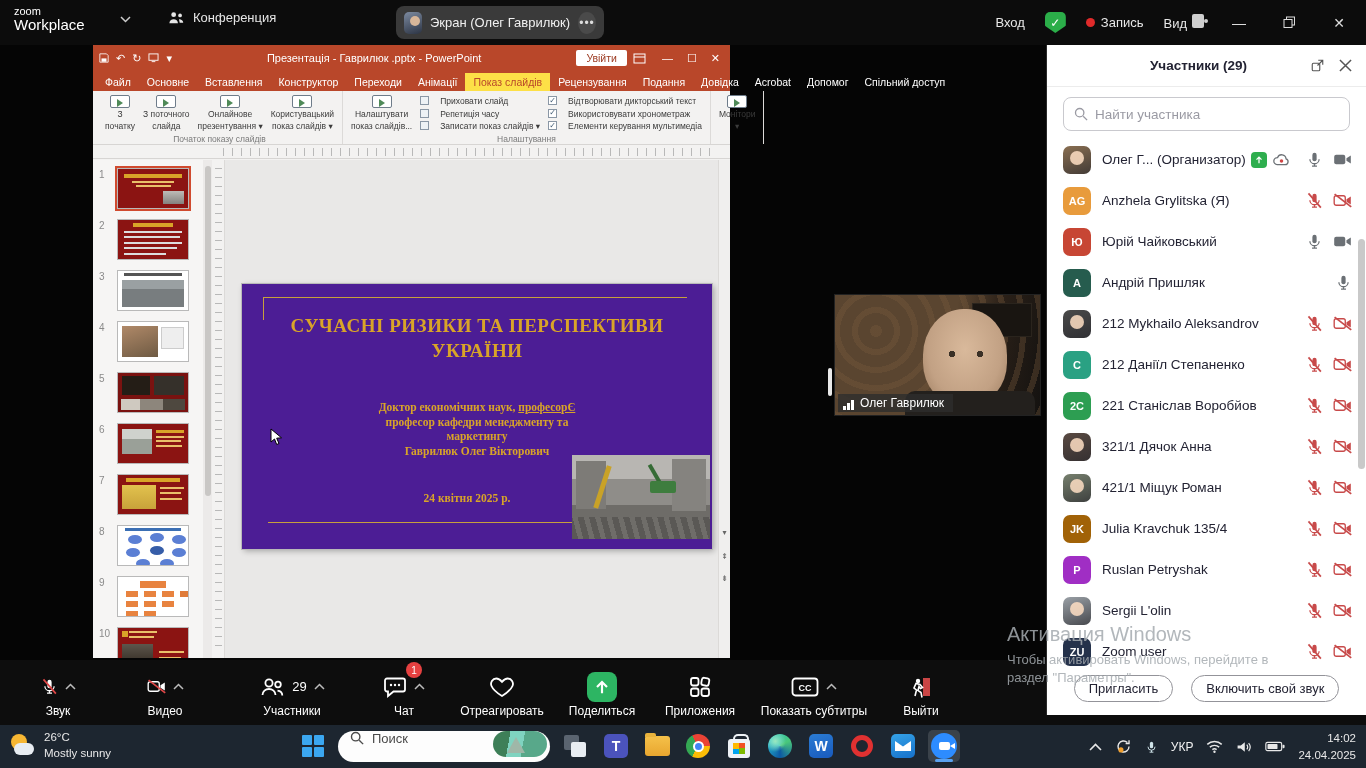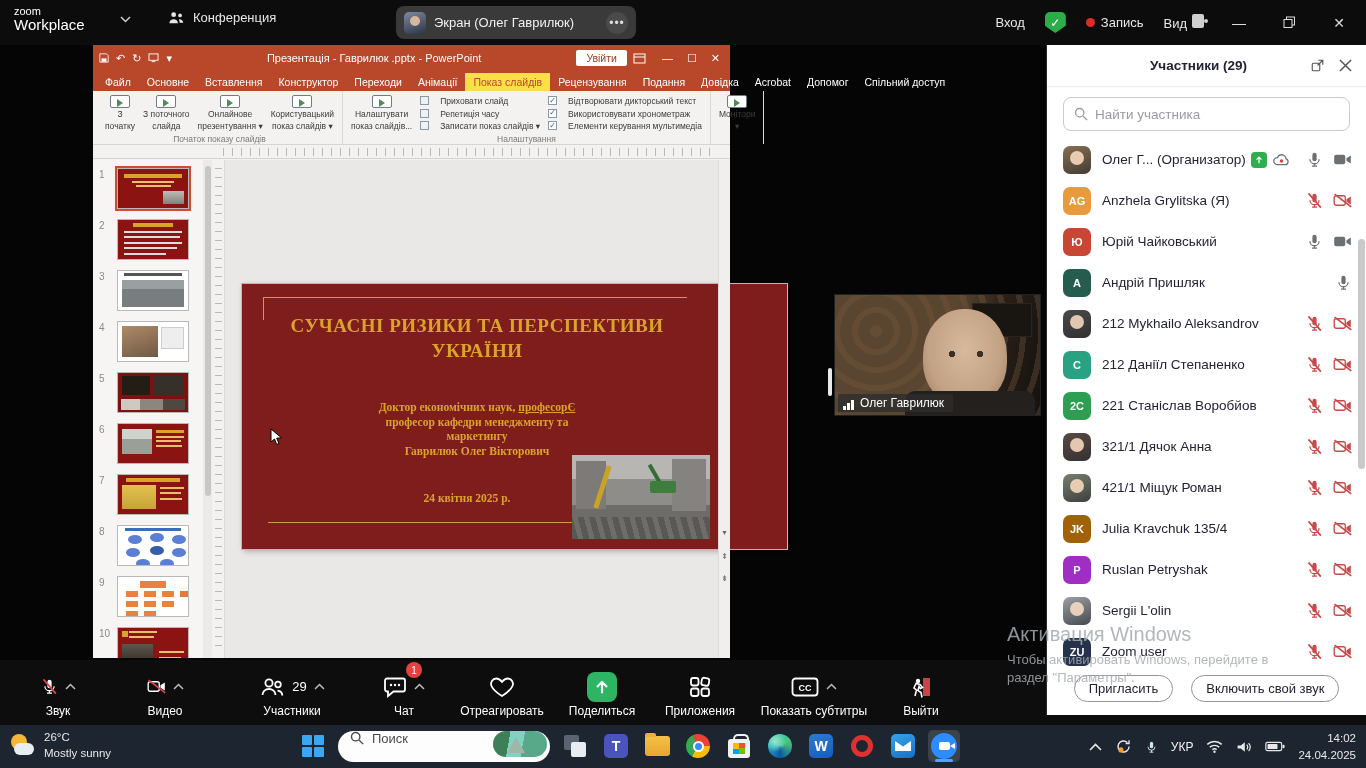--- a/index.html
+++ b/index.html
@@ -6,21 +6,21 @@
 html,body{width:1366px;height:768px;overflow:hidden;background:#000;font-family:"Liberation Sans",sans-serif}
 .screen{position:relative;width:1366px;height:768px;background:#050505;overflow:hidden}
 
 
 .topbar{position:absolute;left:0;top:0;width:1366px;height:45px;background:#0c0c0c;color:#eee;z-index:30}
 .logo{position:absolute;left:14px;top:5px;line-height:1.1}
 .logo .l1{font-size:11px;color:#fff}
 .logo .l2{font-size:15px;color:#fff;font-weight:400}
 .logo-chev{position:absolute;left:120px;top:16px;color:#ccc}
 .tab-meeting{position:absolute;left:168px;top:10px;display:flex;align-items:center;gap:8px;font-size:13px;color:#e6e6e6;cursor:default}
-.tab-screen{position:absolute;left:396px;top:6px;width:240px;height:33px;background:#3a3a3a;border-radius:8px;display:flex;align-items:center;padding:0 8px;gap:8px}
+.tab-screen{position:absolute;left:396px;top:6px;width:208px;height:33px;background:#3a3a3a;border-radius:8px;display:flex;align-items:center;padding:0 8px;gap:8px}
 .tab-screen .avatar{width:22px;height:22px;border-radius:5px;background:linear-gradient(160deg,#7c8aa0,#2c3444);position:relative;overflow:hidden}
 .tab-screen .avatar::after{content:"";position:absolute;left:6px;top:4px;width:10px;height:10px;border-radius:50%;background:#d8b79a}
 .tab-screen .lbl{font-size:13px;color:#f0f0f0;flex:1;white-space:nowrap}
 .more-circle{width:22px;height:22px;border-radius:50%;background:#4a4a4a;color:#ddd;display:flex;align-items:center;justify-content:center;font-size:12px;letter-spacing:1px}
 .top-right{position:absolute;right:12px;top:0;height:45px;display:flex;align-items:center;gap:20px}
 .top-right .txt{font-size:13px;color:#e8e8e8}
 .shield{width:21px;height:21px;background:#2bae49;border-radius:5px 5px 8px 8px;display:flex;align-items:center;justify-content:center;color:#fff;font-size:12px;clip-path:polygon(0 0,100% 0,100% 65%,50% 100%,0 65%)}
 .rec{display:flex;align-items:center;gap:6px;font-size:13px;color:#e8e8e8}
 .rec .dot{width:9px;height:9px;border-radius:50%;background:#e02a2a}
 .view-ic{display:inline-block;width:12px;height:14px;background:#cfcfcf;border-radius:2px;margin-left:5px;position:relative}
@@ -59,21 +59,21 @@
 .thumb i{display:block;position:absolute}
 .thumb-scroll{width:9px;background:#eceae9;position:relative}
 .thumb-scroll .tsb{position:absolute;left:1.5px;width:6px;top:6px;height:330px;background:#c9c7c5;border-radius:3px}
 .vruler{width:13px;background:#f3f2f1;border-right:1px solid #dcdad8;position:relative}
 .vruler .ticks{position:absolute;top:8px;bottom:8px;left:3px;width:7px;background:repeating-linear-gradient(180deg,#aaa 0 1px,transparent 1px 9px);opacity:.8}
 .canvas{flex:1;background:#e9e8e7;position:relative}
 .rscroll{width:12px;background:#f0efee;border-left:1px solid #dcdad8;position:relative}
 .rscroll .a{position:absolute;left:0;right:0;text-align:center;font-size:8px;color:#666}
 
 
-.slide{position:absolute;left:17px;top:124px;width:545px;height:265px;background:#7f1d1d;box-shadow:0 0 0 1px #b9b9b9,2px 2px 6px rgba(0,0,0,.3)}
+.slide{position:absolute;left:17px;top:124px;width:470px;height:265px;background:#4c1d95;box-shadow:0 0 0 1px #b9b9b9,2px 2px 6px rgba(0,0,0,.3)}
 .slide .corner-h{position:absolute;left:21px;top:13px;width:424px;height:1px;background:#c8a03c}
 .slide .corner-v{position:absolute;left:21px;top:13px;width:1px;height:23px;background:#c8a03c}
 .slide .bottom-line{position:absolute;left:26px;top:238px;width:434px;height:1px;background:#c8a03c}
 .slide-title{position:absolute;left:20px;top:30px;width:430px;text-align:center;font-family:"Liberation Serif",serif;font-weight:bold;font-size:19px;line-height:1.3;color:#d9a428;letter-spacing:.5px}
 .slide-sub{position:absolute;left:60px;top:116px;width:350px;text-align:center;font-family:"Liberation Serif",serif;font-weight:bold;font-size:11.5px;line-height:1.28;color:#d9a428}
 .slide-sub .u{text-decoration:underline}
 .slide-date{position:absolute;left:100px;top:208px;width:250px;text-align:center;font-family:"Liberation Serif",serif;font-weight:bold;font-size:11.5px;color:#d9a428}
 .slide-photo{position:absolute;left:330px;top:171px;width:138px;height:84px;background:
  linear-gradient(180deg,#b8b6b2 0 28%,#8f8d89 28% 60%,#6e6c68 60% 100%);overflow:hidden}
 .slide-photo .bld1{position:absolute;left:4px;top:6px;width:30px;height:48px;background:#7d7b77}

